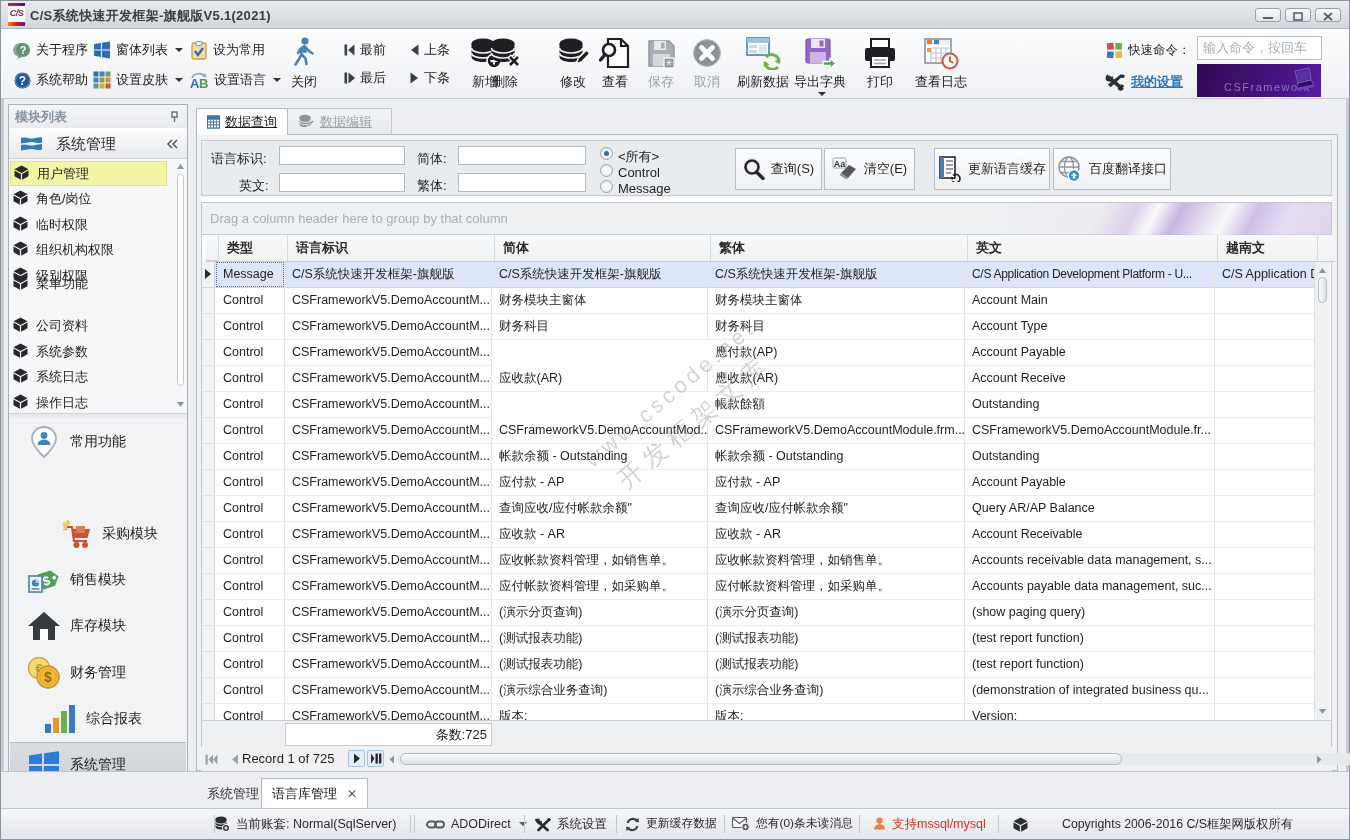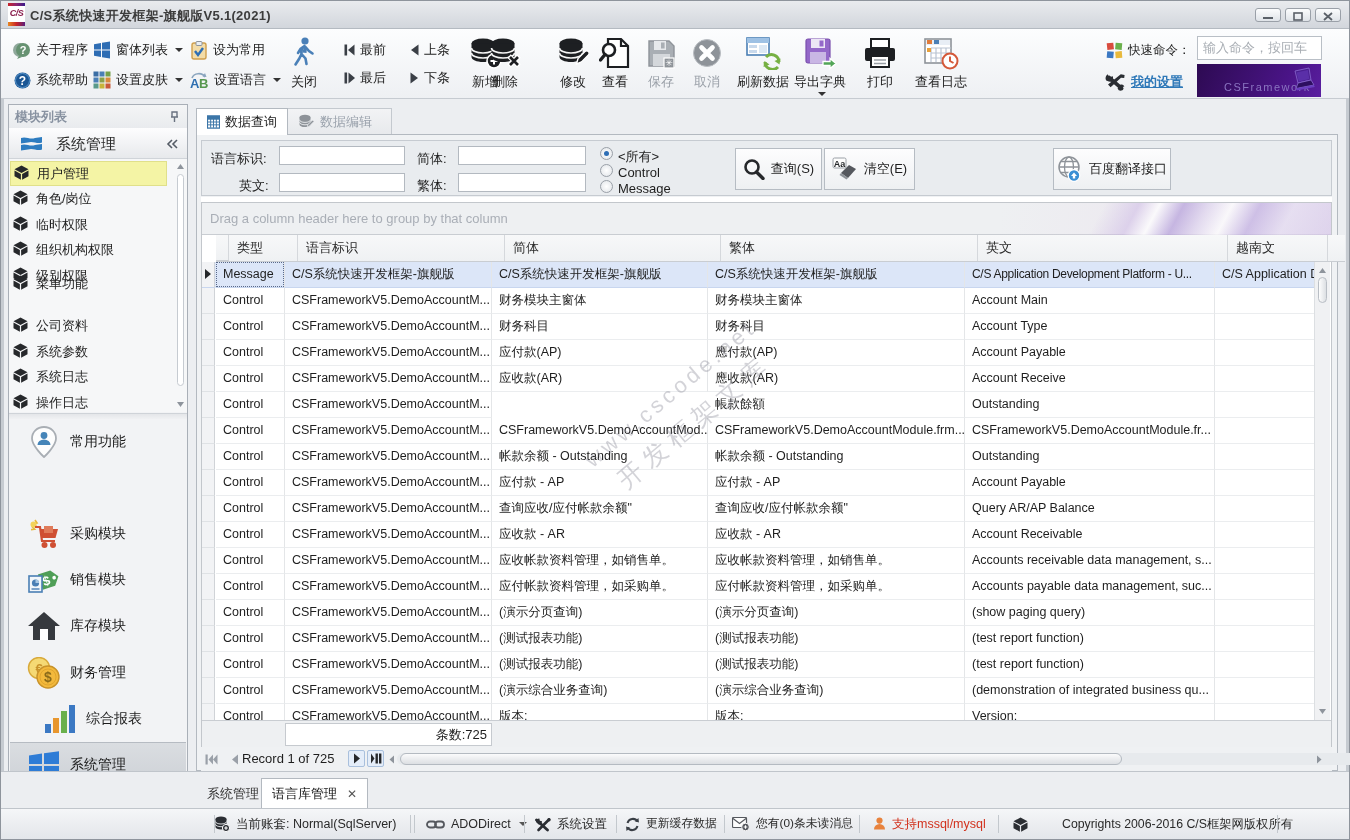--- a/index.html
+++ b/index.html
@@ -43,39 +43,39 @@
 .lp-item { position:absolute; left:1px; width:158px; height:25px; font-size:13px; color:#1e1e1e; display:flex; align-items:center; }
 .lp-item .cube { margin-left:3px; margin-right:8px; }
 .lp-item.sel { background:#f4f4a5; border:1px solid #e0e08a; width:157px;}
 #lp-scroll { position:absolute; right:2px; top:2px; width:9px; height:249px; }
 #lp-modsep { position:absolute; left:0; top:308px; width:178px; height:6px; background:linear-gradient(#e4e6e9,#f0f1f3); border-top:1px solid #cfd3d8;}
 .mod-item { position:absolute; left:1px; width:176px; height:46px; display:flex; align-items:center; font-size:14px; color:#1c1c1c; }
 .mod-item .mic { width:34px; height:34px; margin-left:17px; margin-right:9px; display:flex; align-items:center; justify-content:center;}
 .mod-item.sel { background:linear-gradient(#dadde1,#cdd1d6); border-top:1px solid #b6bbc2; border-bottom:1px solid #b6bbc2; }
 
 #tabs { position:absolute; left:196px; top:108px; height:27px; }
-.tab { position:absolute; top:0; height:27px; font-size:13px; display:flex; align-items:center; gap:5px; padding:0 10px; }
+.tab { position:absolute; top:0; height:27px; font-size:13px; display:flex; align-items:center; gap:5px; padding:0 10px;text-decoration:underline; }
 #tab1 { left:0; width:92px; white-space:nowrap; background:#fff; border:1px solid #b3b9c0; border-bottom:none; color:#1e1e1e; z-index:3;}
 #tab2 { left:92px; width:104px; white-space:nowrap; background:linear-gradient(#f2f3f5,#e7e9ec); border:1px solid #c4c9cf; border-bottom:none; border-left:none; color:#9aa2ac; }
 #tabpage { position:absolute; left:196px; top:134px; width:1142px; height:637px; border:1px solid #b3b9c0; background:#f0f2f4; }
 #queryform { position:absolute; left:4px; top:5px; width:1131px; height:56px; background:#e9ecef; border:1px solid #c6cbd1; font-size:13px; color:#1e1e1e;}
 .qlabel { position:absolute; white-space:nowrap; }
 .qinput { position:absolute; height:19px; background:#fff; border:1px solid #b3b9c0; }
 .qbtn { position:absolute; top:7px; height:42px; background:linear-gradient(#fdfdfe,#eef0f2); border:1px solid #b6bcc3; display:flex; align-items:center; justify-content:center; gap:6px; font-size:13px; color:#1e1e1e;}
 .radio { position:absolute; width:13px; height:13px; border-radius:50%; border:1px solid #9aa0a8; background:radial-gradient(#fff,#dfe3e7); }
 .radio.on::after { content:""; position:absolute; left:3px; top:3px; width:5px; height:5px; border-radius:50%; background:#2d6eb5; }
 .rlabel { position:absolute; font-size:13px; color:#1e1e1e; }
 
 #grid { position:absolute; left:4px; top:67px; width:1131px; height:545px; border:1px solid #c3c7cc; background:#fff; }
 #groupband { position:absolute; left:0; top:0; width:1129px; height:32px; background:#eef0f2; color:#a9aeb6; font-size:13px; line-height:32px; padding-left:8px; border-bottom:1px solid #c9cdd2;}
 #groupband .swirl { position:absolute; right:0; top:0; width:330px; height:32px;
  background:
   linear-gradient(118deg, rgba(205,185,230,0) 30%, rgba(200,178,228,0.45) 40%, rgba(255,255,255,0.75) 46%, rgba(172,148,216,0.6) 53%, rgba(216,204,238,0.5) 60%, rgba(255,255,255,0.7) 67%, rgba(182,160,222,0.55) 75%, rgba(225,215,242,0.45) 85%, rgba(200,180,228,0.35) 100%),
   linear-gradient(100deg, rgba(235,215,235,0) 0%, rgba(233,216,234,0.35) 55%, rgba(228,212,238,0.45) 100%); }
-#gheader { position:absolute; left:14px; top:32px; width:1129px; height:27px; background:linear-gradient(#f7f8f9,#eff1f3); border-bottom:1px solid #c9cdd2; font-size:13px; color:#2a2a2a; }
+#gheader { position:absolute; left:4px; top:32px; width:1129px; height:27px; background:linear-gradient(#f7f8f9,#eff1f3); border-bottom:1px solid #c9cdd2; font-size:13px; color:#2a2a2a;font-weight:bold; }
 .hcell { position:absolute; top:0; height:26px; line-height:26px; padding-left:7px; border-right:1px solid #d5d8dc; }
 #gbody { position:absolute; left:0; top:59px; width:1113px; height:458px; overflow:hidden; background:#fff;}
 .grow { position:absolute; left:0; width:1113px; height:26px; }
 .grow .cell { position:absolute; top:0; height:26px; line-height:25px; font-size:12.5px; color:#1e1e1e; padding-left:7px; white-space:nowrap; overflow:hidden; border-right:1px solid #e4e6e8; border-bottom:1px solid #ebedef;}
 .grow .cell.ind { background:#f2f3f5; border-right:1px solid #d0d3d7; border-bottom:1px solid #dfe2e5; padding-left:0;}
 .grow.sel { background:#dce6f8; }
 .grow.sel .cell { border-bottom:1px solid #c8d6ef; }
 .focusrect { position:absolute; left:14px; top:0; width:68px; height:25px; border:1px dotted #5a6a8a; z-index:2; }
 #gfooter { position:absolute; left:0; top:517px; width:1129px; height:27px; background:#eef0f2; border-top:1px solid #c9cdd2; }
 #gfcell { position:absolute; left:83px; top:2px; width:207px; height:23px; background:#fff; border:1px solid #c6cacf; font-size:13px; color:#1e1e1e; text-align:right; line-height:22px; padding-right:4px;}
@@ -452,21 +452,21 @@
     </div>
   </div>
   <div id="lp-modsep"></div>
   <div class="mod-item" style="top:314px;"><span class="mic">
         <svg width="30" height="32" viewBox="0 0 30 32">
           <path d="M15 1 C8 1 3 6 3 12.5 C3 20 15 31 15 31 C15 31 27 20 27 12.5 C27 6 22 1 15 1 Z" fill="#fdfdfd" stroke="#a9aeb4" stroke-width="1.8"></path>
           <circle cx="15" cy="9.5" r="3.4" fill="#4584b8"></circle>
           <path d="M8.5 19 a6.5 5.5 0 0 1 13 0 Z" fill="#4584b8"></path>
         </svg>
       </span>常用功能</div>
-  <div class="mod-item" style="top:406px;"><span class="mic">
+  <div class="mod-item" style="top:406px;padding-left:32px;"><span class="mic">
         <svg width="34" height="32" viewBox="0 0 34 32">
           <path d="M8 2 l2 3 l-3.6 0.6 l2.6 2.6 l-3.4 1 l2 2 l-3.6 0.4" fill="none" stroke="#e8b93c" stroke-width="1.6"></path>
           <circle cx="6.5" cy="6.5" r="3" fill="#f3d35a"></circle>
           <path d="M8 9 H13 L15 23 H28" fill="none" stroke="#cf4f33" stroke-width="2.2"></path>
           <path d="M13.5 11 H31 L28.5 20 H15 Z" fill="#cf4f33"></path>
           <rect x="17" y="8" width="9" height="7" fill="#e07b5a"></rect>
           <circle cx="17.5" cy="27" r="3" fill="#cf4f33"></circle>
           <circle cx="26" cy="27" r="3" fill="#cf4f33"></circle>
         </svg>
       </span>采购模块</div>
@@ -547,20 +547,27 @@
     <div class="qbtn" style="left:533px; width:87px;"><svg width="22" height="22" viewBox="0 0 22 22">
           <circle cx="9" cy="9" r="6.5" fill="none" stroke="#26282b" stroke-width="2.6"></circle>
           <path d="M13.5 14 L20 20.5" stroke="#26282b" stroke-width="3.4" stroke-linecap="round"></path>
         </svg>查询(S)</div>
     <div class="qbtn" style="left:622px; width:91px;"><svg width="26" height="24" viewBox="0 0 26 24">
           <rect x="1" y="1" width="13" height="10" rx="1.5" fill="#fdfdfd" stroke="#9aa0a6"></rect>
           <text x="7.5" y="9.5" font-size="9" font-weight="bold" fill="#26282b" text-anchor="middle" font-family="Liberation Sans">Aa</text>
           <path d="M9 16 L17 8 L24 12 L16 21 Z" fill="#55585e"></path>
           <path d="M9 16 L16 21 L14.5 22.5 L7.5 18 Z" fill="#8e9399"></path>
         </svg>清空(E)</div>
+    <div class="qbtn" style="left:732px; width:116px;"><svg width="24" height="26" viewBox="0 0 24 26">
+          <rect x="2" y="1" width="15" height="21" fill="#fff" stroke="#26282b" stroke-width="1.6"></rect>
+          <rect x="2" y="1" width="4" height="21" fill="#4a7fb5"></rect>
+          <path d="M8 5 H15 M8 9 H15 M8 13 H15 M8 17 H13" stroke="#7a8087" stroke-width="1.3"></path>
+          <path d="M15 19.5 a4.2 4.2 0 1 1 -0.5 5.8" fill="none" stroke="#26282b" stroke-width="1.7"></path>
+          <path d="M13.2 20.6 l0.3 3.4 l3 -1.5 z" fill="#26282b"></path>
+        </svg>更新语言缓存</div>
     <div class="qbtn" style="left:851px; width:118px;"><svg width="26" height="26" viewBox="0 0 26 26">
           <circle cx="12" cy="11" r="10" fill="#fff" stroke="#8e9399" stroke-width="1.5"></circle>
           <ellipse cx="12" cy="11" rx="4.5" ry="10" fill="none" stroke="#8e9399" stroke-width="1.3"></ellipse>
           <path d="M2 11 H22 M3.5 5.5 H20.5 M3.5 16.5 H20.5" stroke="#8e9399" stroke-width="1.3"></path>
           <circle cx="17" cy="19.5" r="5.8" fill="#3b8fd4" stroke="#fff" stroke-width="1.2"></circle>
           <path d="M17 16.5 l3 3.4 h-1.8 v2.6 h-2.4 v-2.6 h-1.8 Z" fill="#fff"></path>
         </svg>百度翻译接口</div>
   </div>
   <div style="position:absolute; left:4px; top:62px; width:1131px; height:5px; background:#fff;"></div>
   <div id="grid">
@@ -602,21 +609,20 @@
           <div class="cell" style="left:83px; width:207px;">CSFrameworkV5.DemoAccountM...</div>
           <div class="cell" style="left:290px; width:216px;">财务科目</div>
           <div class="cell" style="left:506px; width:257px;">财务科目</div>
           <div class="cell" style="left:763px; width:250px;">Account Type</div>
           <div class="cell" style="left:1013px; width:100px;"></div>
         </div>
       <div class="grow" style="top:78px;">
           <div class="cell ind" style="left:0; width:13px;"></div>
           <div class="cell" style="left:14px; width:69px;">Control</div>
           <div class="cell" style="left:83px; width:207px;">CSFrameworkV5.DemoAccountM...</div>
-          <div class="cell" style="left:290px; width:216px;">应付款(AP)</div>
           <div class="cell" style="left:506px; width:257px;">應付款(AP)</div>
           <div class="cell" style="left:763px; width:250px;">Account Payable</div>
           <div class="cell" style="left:1013px; width:100px;"></div>
         </div>
       <div class="grow" style="top:104px;">
           <div class="cell ind" style="left:0; width:13px;"></div>
           <div class="cell" style="left:14px; width:69px;">Control</div>
           <div class="cell" style="left:83px; width:207px;">CSFrameworkV5.DemoAccountM...</div>
           <div class="cell" style="left:290px; width:216px;">应收款(AR)</div>
           <div class="cell" style="left:506px; width:257px;">應收款(AR)</div>

